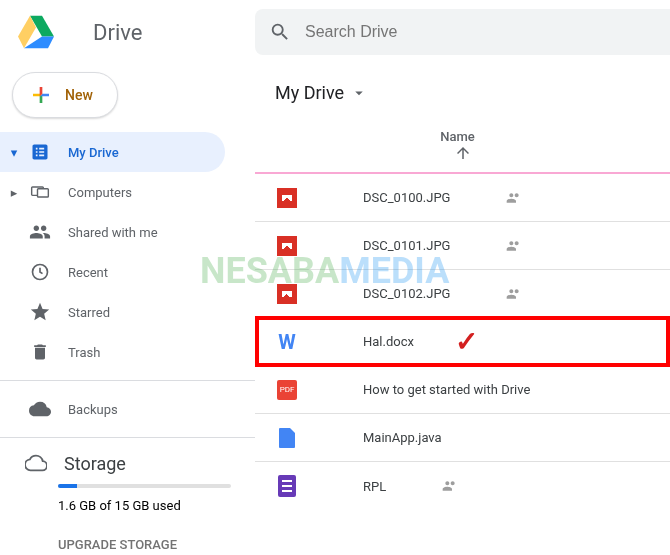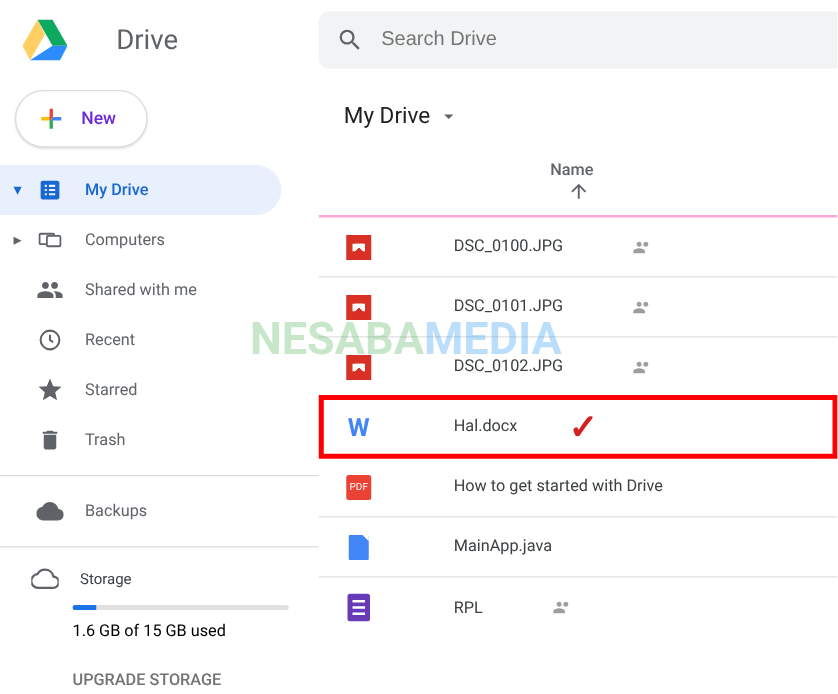--- a/index.html
+++ b/index.html
@@ -10,34 +10,34 @@
     .logo-icon { width: 36px; height: 36px; margin-right: 10px; }
     .logo-text { font-size: 22px; color: #5f6368; }
     .search-section { flex: 1; background: #f1f3f4; border-radius: 8px 0 0 8px; display: flex; align-items: center; height: 46px; padding-left: 14px; }
     .search-icon { color: #5f6368; margin-right: 14px; }
     .search-input { border: none; background: transparent; font-size: 16px; color: #5f6368; outline: none; flex: 1; }
     
     .content { display: flex; height: calc(555px - 64px); }
     .sidebar { width: 255px; padding-top: 8px; }
     .new-btn { display: inline-flex; align-items: center; background: #fff; border: 1px solid #dadce0; border-radius: 24px; padding: 10px 24px 10px 16px; margin-left: 12px; margin-bottom: 14px; box-shadow: 0 1px 2px rgba(0,0,0,0.15); cursor: pointer; }
     .new-plus { width: 24px; height: 24px; margin-right: 12px; }
-    .new-text { font-size: 14px; font-weight: 500; color: #6d28d9; }
+    .new-text { font-size: 14px; font-weight: 500; color: #a16207; }
     
     .nav-item { display: flex; align-items: center; height: 40px; padding-left: 8px; border-radius: 0 20px 20px 0; margin-right: 30px; cursor: pointer; }
     .nav-item.active { background: #e8f0fe; color: #1967d2; font-weight: 500; }
     .nav-item.active .nav-icon { color: #1967d2; }
     .nav-expand { width: 12px; display: flex; align-items: center; justify-content: center; }
     .nav-expand-none { width: 12px; }
     .nav-icon { width: 24px; height: 24px; margin: 0 16px 0 8px; display: flex; align-items: center; justify-content: center; color: #5f6368; }
     .nav-label { font-size: 13px; }
     
     .divider { border-top: 1px solid #dadce0; margin: 8px 0; }
     
     .storage-section { padding: 6px 24px 12px 58px; }
-    .storage-label { font-size: 12px; color: #3c4043; margin-bottom: 10px; margin-left: -34px; display: flex; align-items: center; }
+    .storage-label { font-size: 18px; color: #3c4043; margin-bottom: 10px; margin-left: -34px; display: flex; align-items: flex-end; }
     .storage-icon { width: 24px; margin-right: 16px; display: flex; justify-content: center; color: #5f6368; }
     .storage-bar { height: 4px; background: #e0e0e0; border-radius: 2px; margin-bottom: 10px; overflow: hidden; }
     .storage-fill { height: 100%; background: #1a73e8; width: 11%; }
     .storage-used { font-size: 13px; color: #000000; margin-bottom: 24px; }
     .storage-upgrade { font-size: 13px; color: #737373; font-weight: 500; cursor: pointer; }
     
     .main { flex: 1; padding-top: 18px; }
     .breadcrumb { display: flex; align-items: center; padding-left: 20px; margin-bottom: 16px; cursor: pointer; }
     .breadcrumb-label { font-size: 18px; color: #202124; margin-right: 6px; }
     .breadcrumb-caret { color: #5f6368; }

